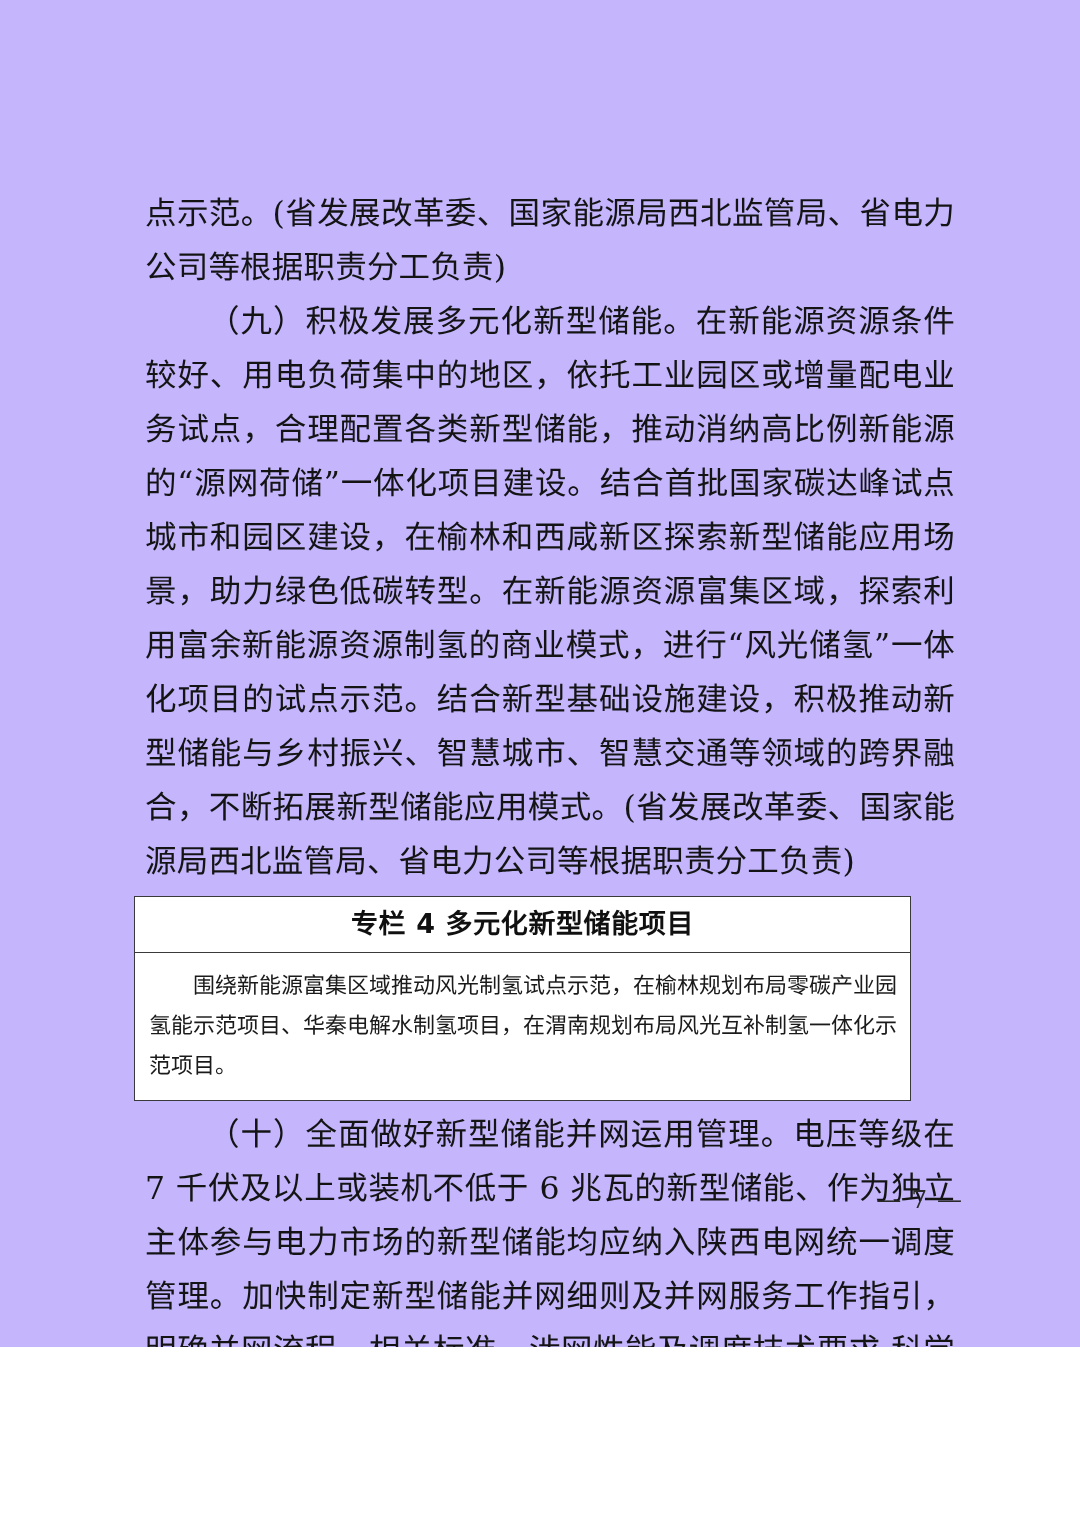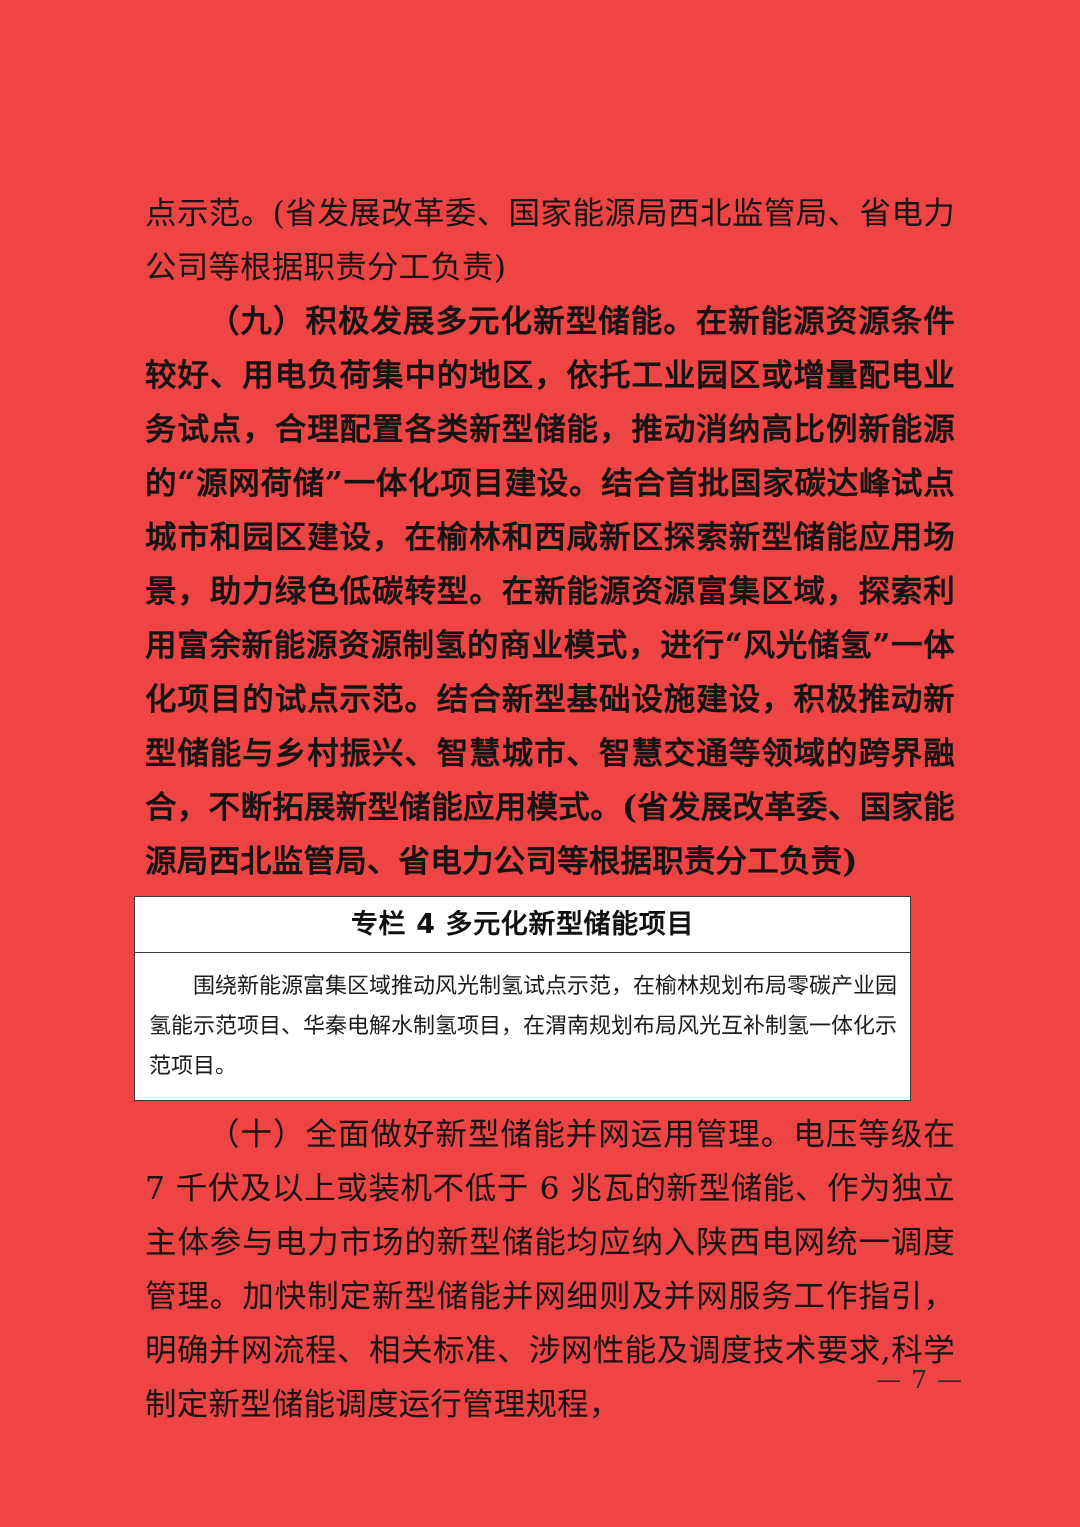--- a/index.html
+++ b/index.html
@@ -8,22 +8,22 @@
     padding: 0;
     background: #ffffff;
   }
   body {
     font-family: "DejaVu Serif", "Liberation Serif", serif;
     color: #1a1a1a;
   }
   .page {
     position: relative;
     width: 1080px;
-    height: 1527px;
-    background: #ef4444;
+    height: 1347px;
+    background: #c4b5fd;
     overflow: hidden;
     box-sizing: border-box;
   }
   .content {
     position: absolute;
     left: 145px;
     top: 186px;
     width: 810px;
   }
 
@@ -38,21 +38,20 @@
     margin: 0;
     color: #141414;
     font-weight: 400;
     -webkit-font-smoothing: antialiased;
   }
   .para.indent {
     text-indent: 63px;
   }
   .para + .para {
     margin-top: 0;
-    font-weight: bold;
   }
 
   
   .callout {
     margin: 8px 0 6px -11px;
     width: 775px;
     border: 1.6px solid #3a3a3a;
     background: #ffffff;
     box-sizing: content-box;
   }

